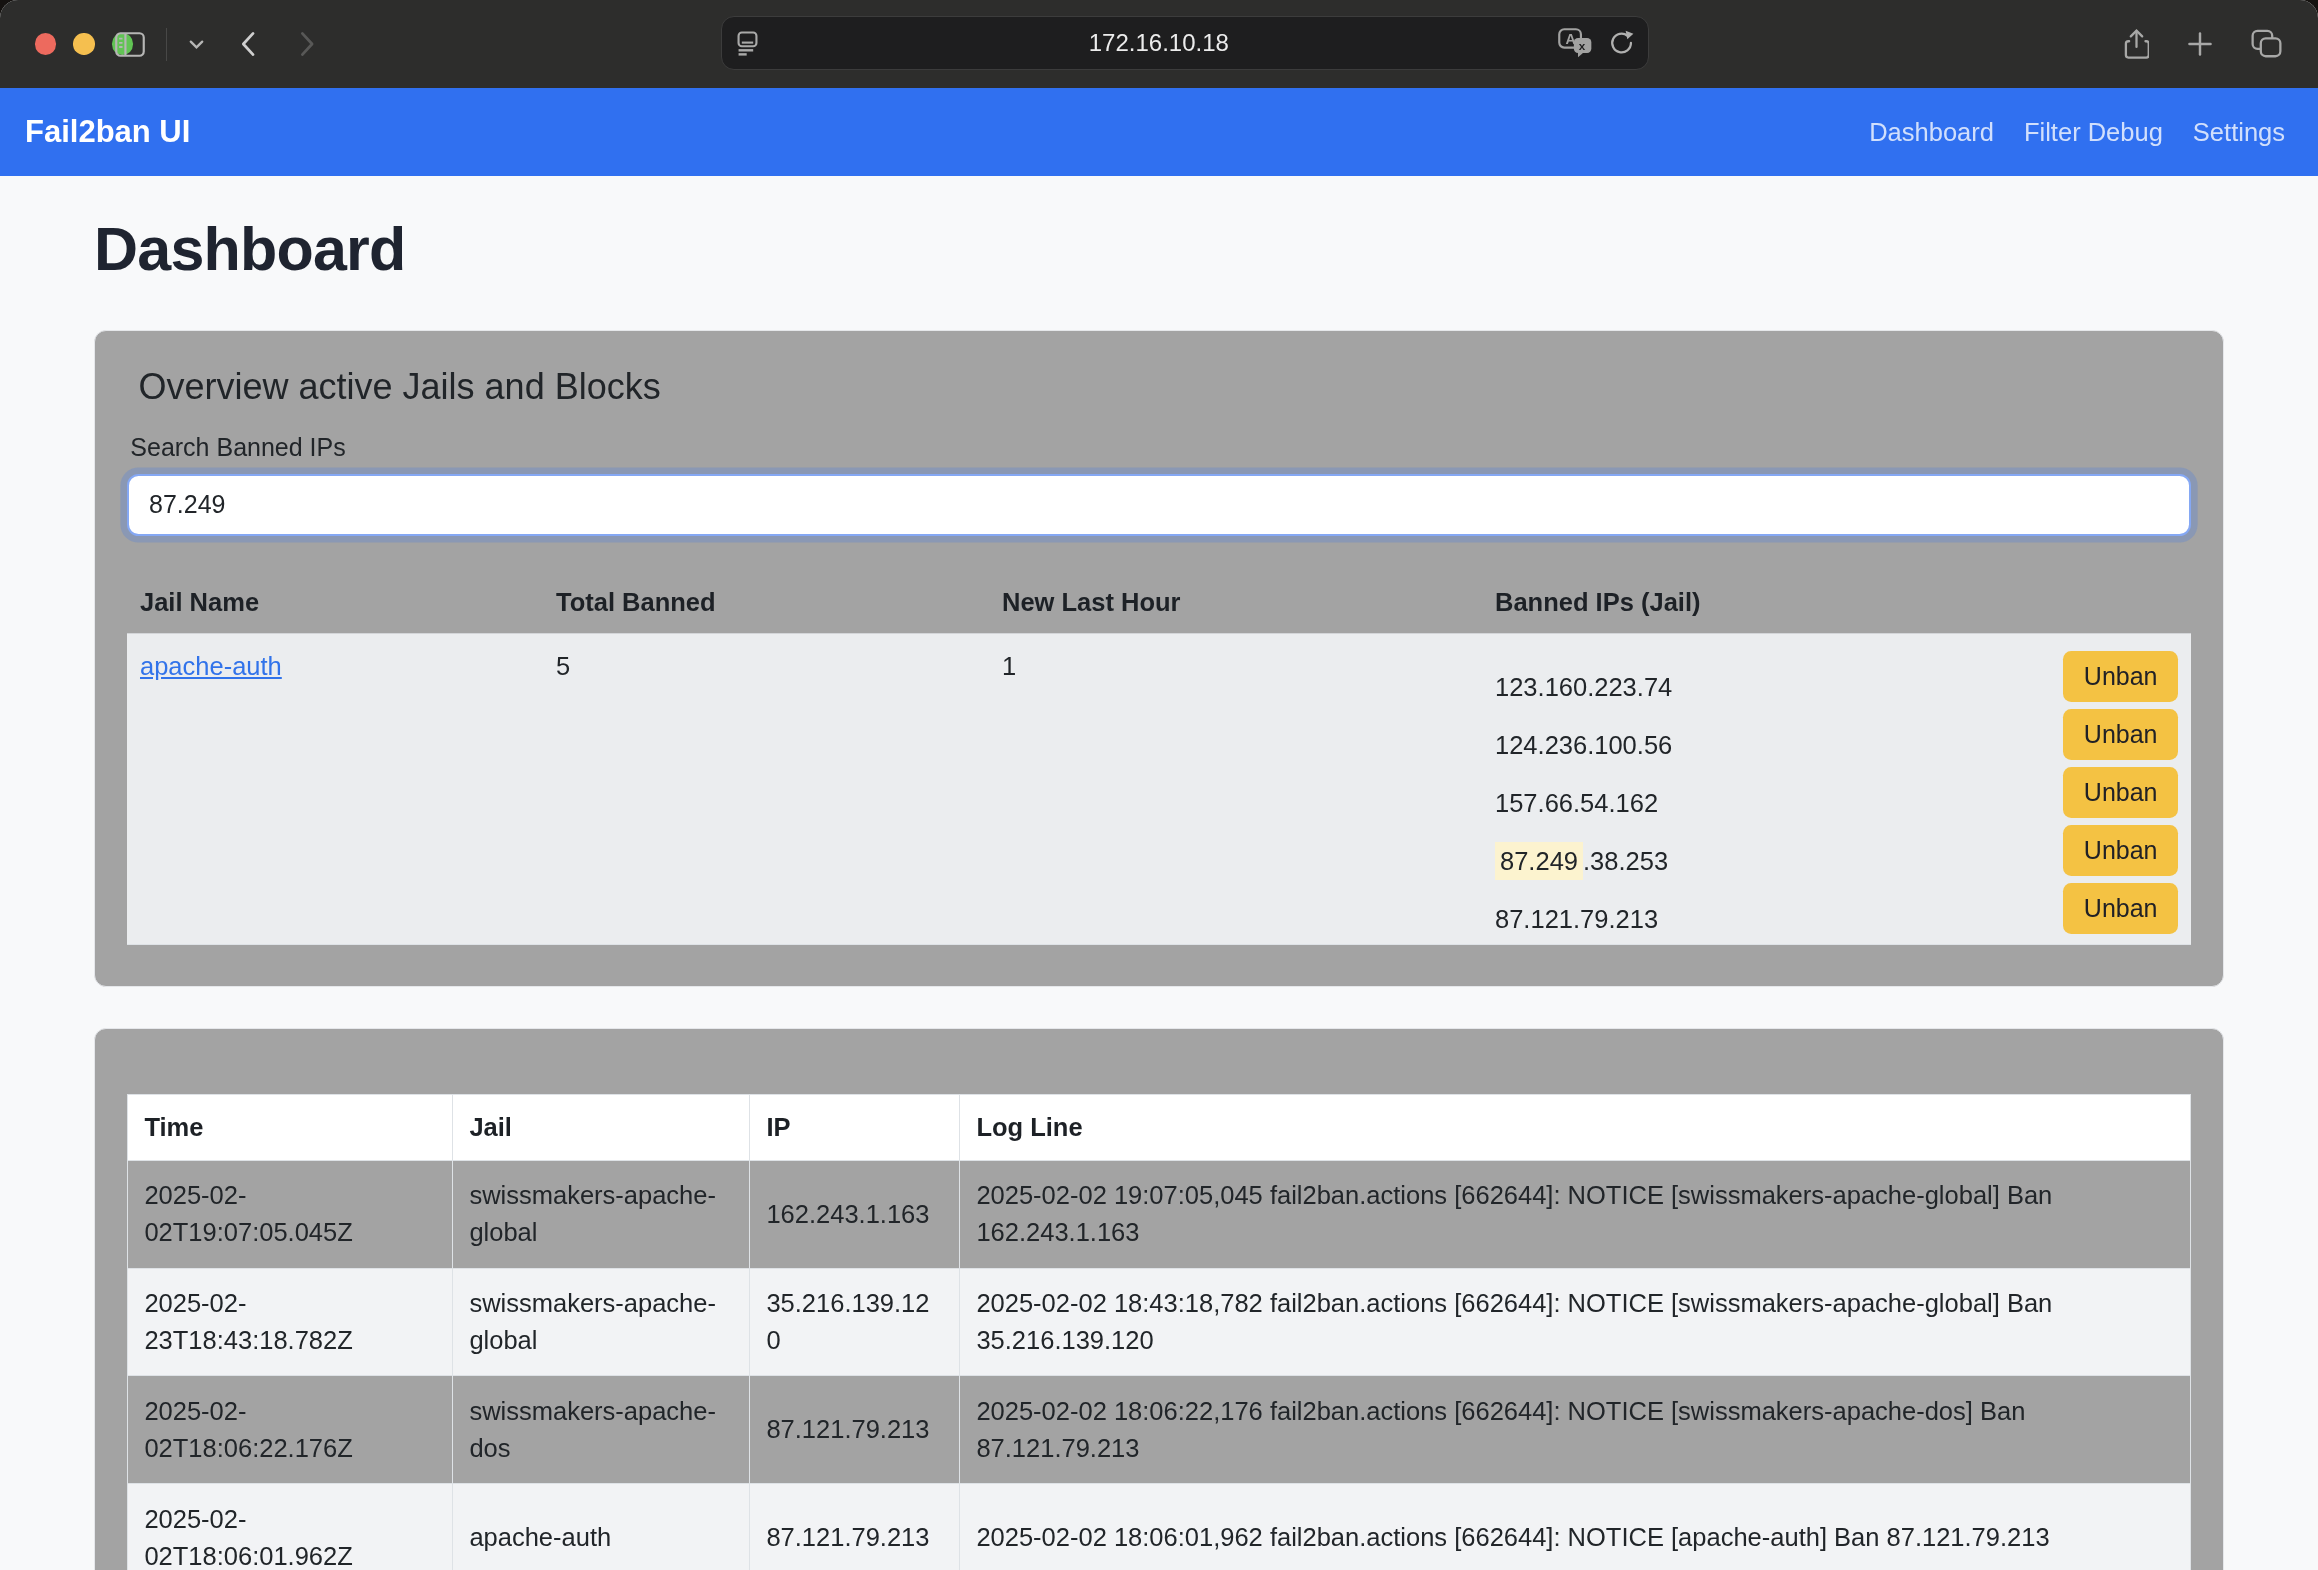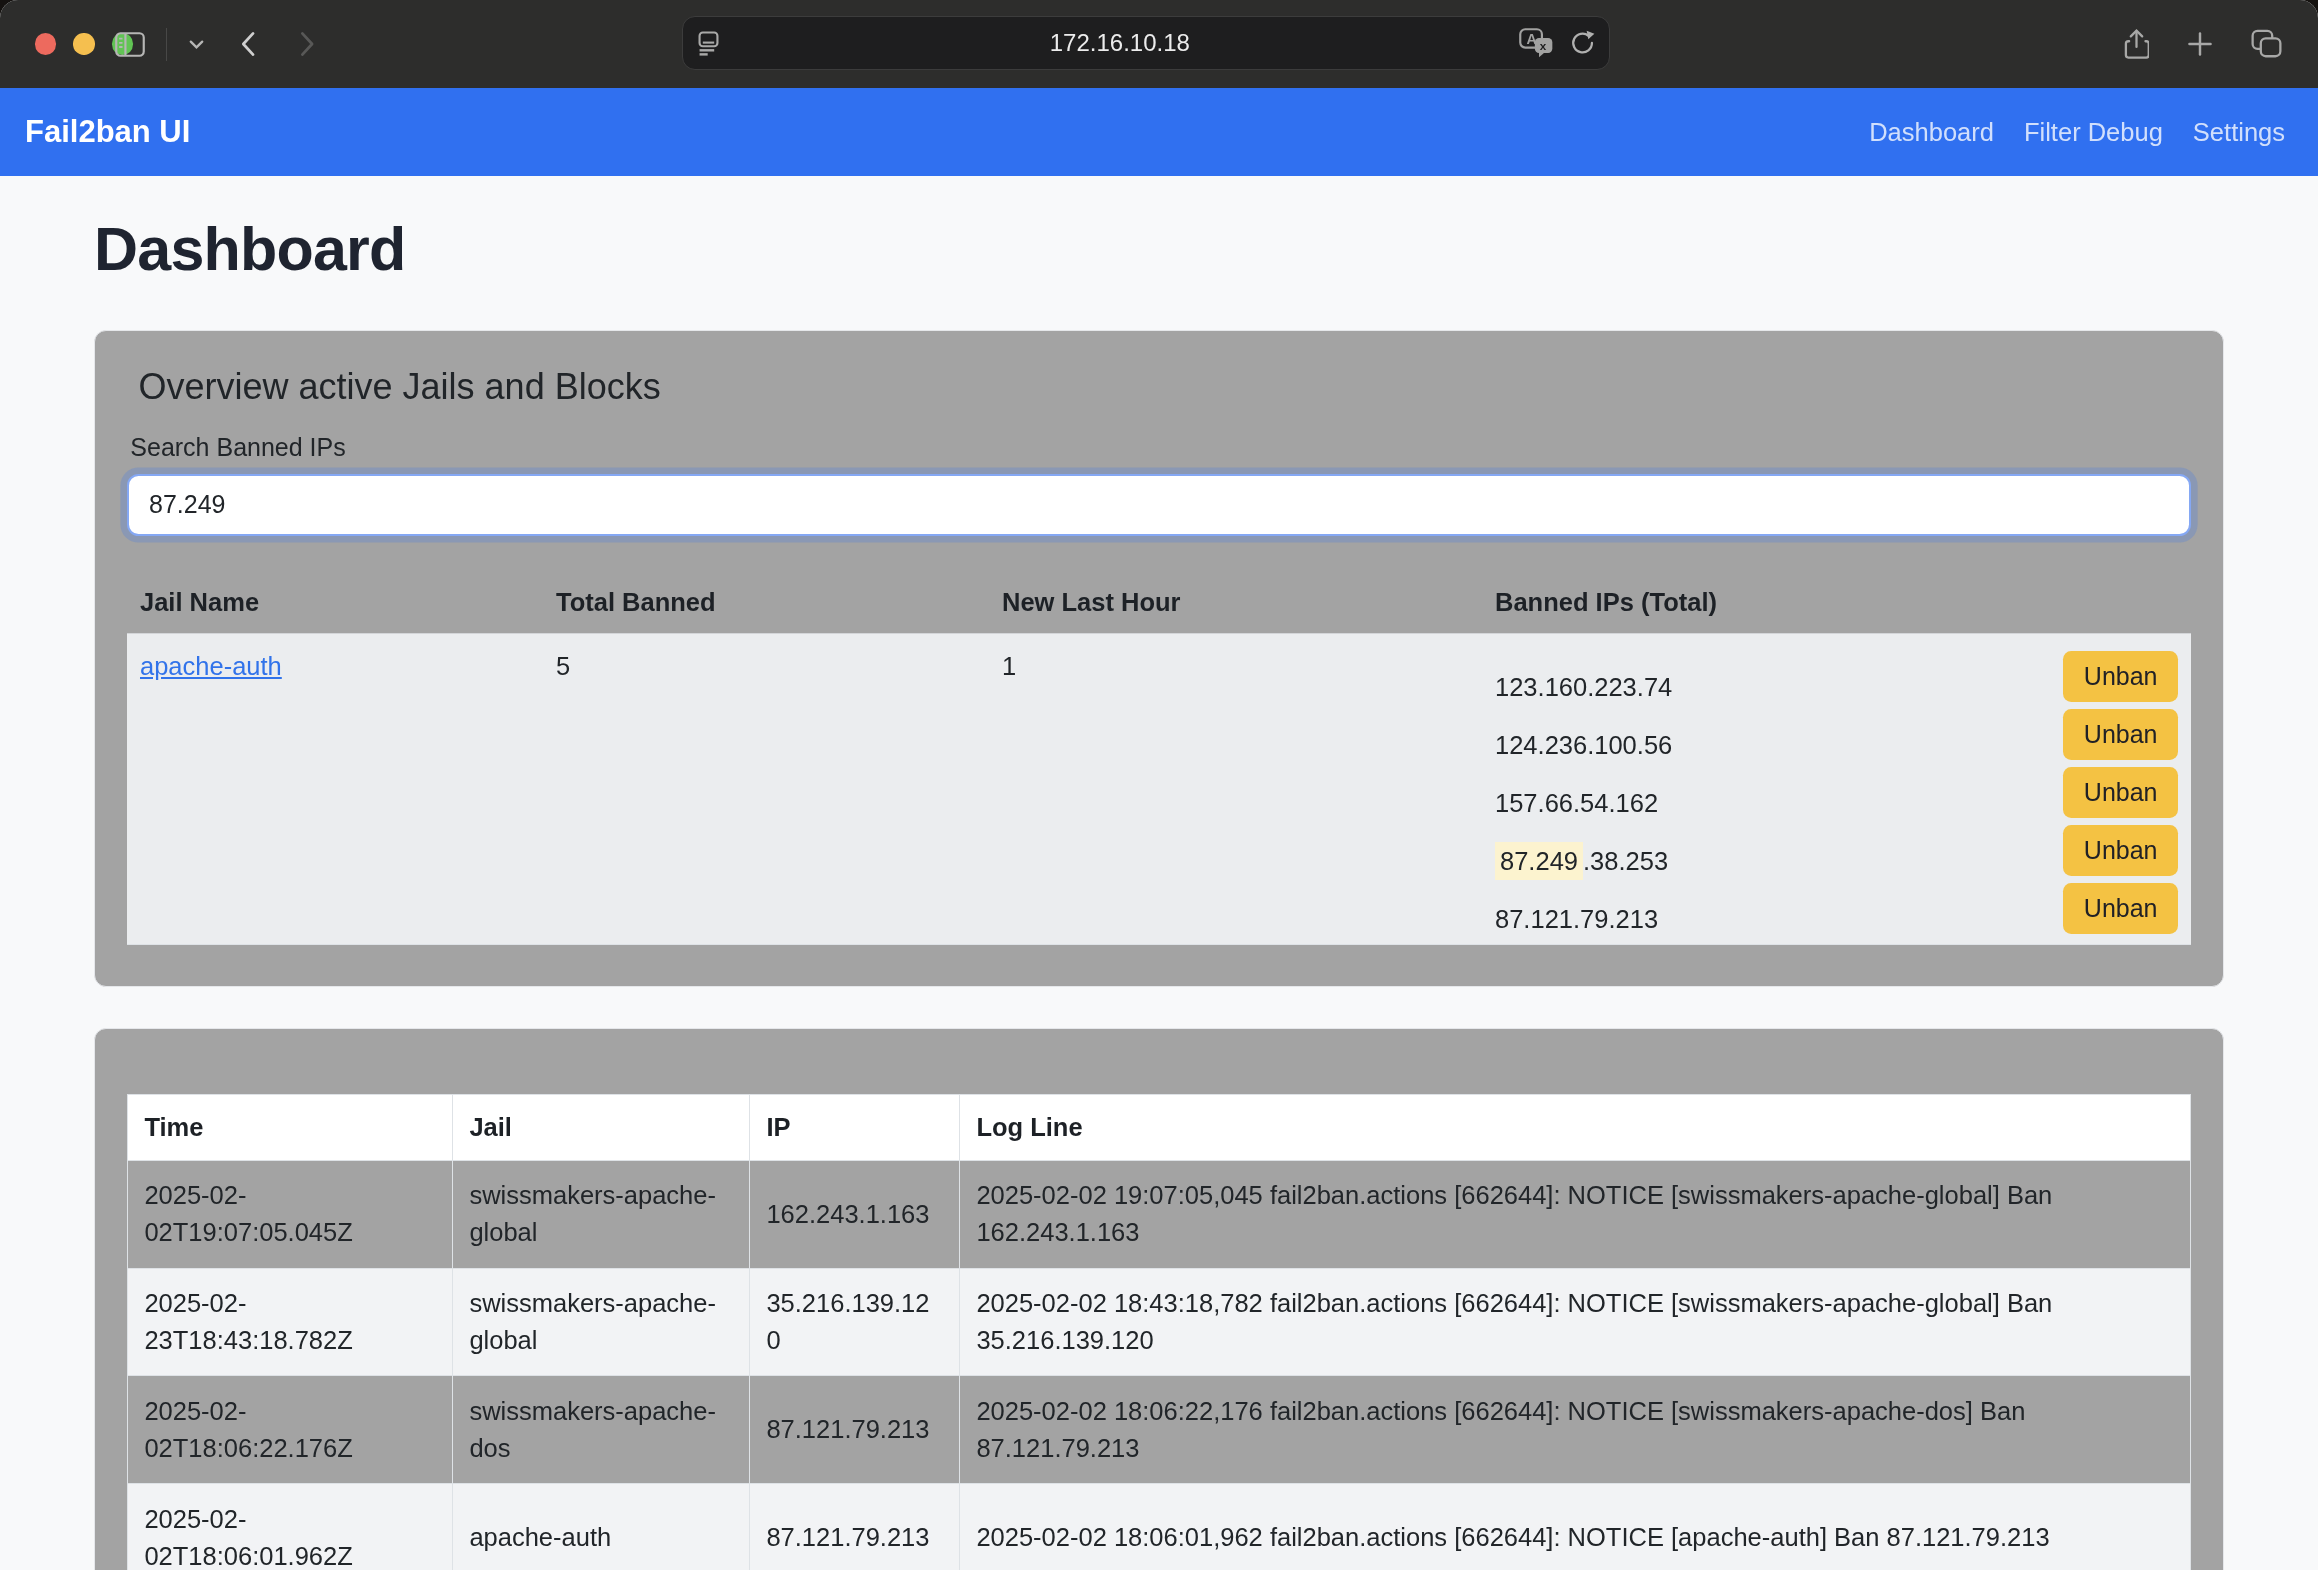--- a/index.html
+++ b/index.html
@@ -15,21 +15,21 @@
   .lights{position:absolute;left:35px;top:0;height:100%;display:flex;align-items:center;gap:17px;}
   .light{width:21.4px;height:21.4px;border-radius:50%;}
   .light.red{background:#ed6a5e;}
   .light.yellow{background:#f5bf4f;}
   .light.green{background:#61c454;}
   .chrome-group{position:absolute;top:0;height:100%;display:flex;align-items:center;}
   .g-nav{left:115px;gap:21.4px;}
   .sep{width:0.8px;height:33px;background:#484847;}
   .icon{display:flex;align-items:center;justify-content:center;}
   .url-bar{
-    position:absolute;left:682px;top:16.4px;width:928px;height:54px;box-sizing:border-box;
+    position:absolute;left:721px;top:16.4px;width:928px;height:54px;box-sizing:border-box;
     background:#1e1e1f;border:0.8px solid #3c3c3c;border-radius:13px;
     display:flex;align-items:center;padding:0 13px;
   }
   .url-text{flex:1;text-align:center;color:#ececec;font-size:24px;}
   .g-right{right:36px;gap:38px;}
 
   
   .navbar{
     height:88px;background:var(--navbar-blue,#3070f0);
     display:flex;align-items:center;padding:0 33px 0 25px;box-sizing:border-box;
@@ -196,21 +196,21 @@
             <col style="width:416px">
             <col style="width:446px">
             <col style="width:493px">
             <col>
           </colgroup>
         <thead>
           <tr>
             <th>Jail Name</th>
             <th>Total Banned</th>
             <th>New Last Hour</th>
-            <th>Banned IPs (Total)</th>
+            <th>Banned IPs (Jail)</th>
           </tr>
         </thead>
         <tbody>
           <tr>
             <td><a class="jail-link">apache-auth</a></td>
             <td>5</td>
             <td>1</td>
             <td style="padding-top:10px;padding-bottom:10px;">
               <div class="ip-list">
                 <div class="ip-row">

